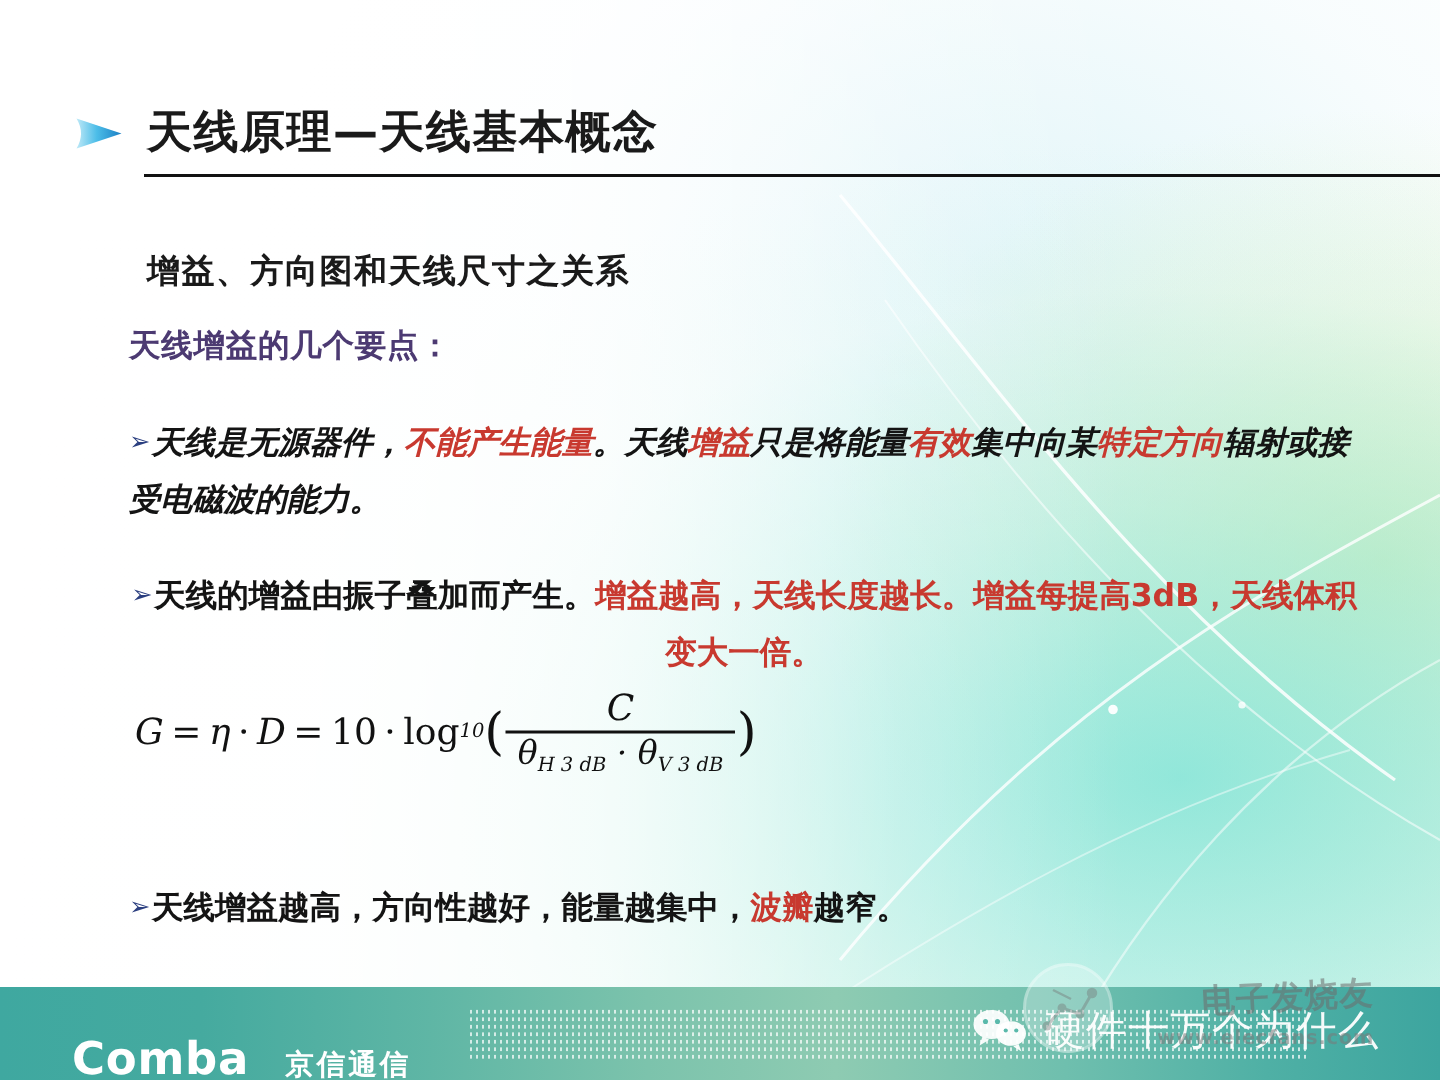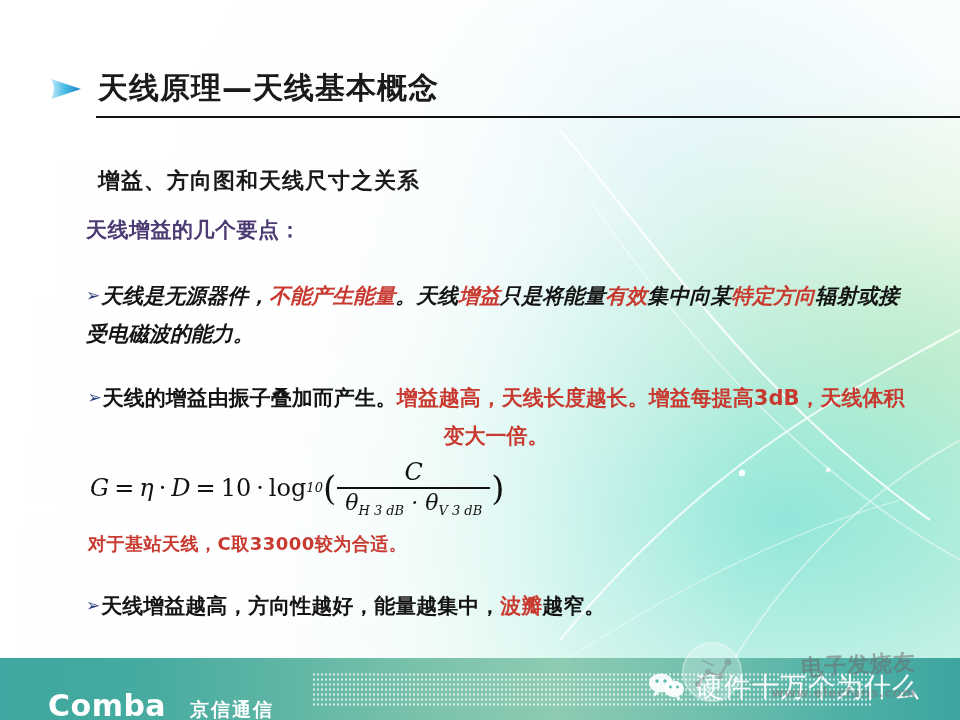--- a/index.html
+++ b/index.html
@@ -308,21 +308,20 @@
     <span class="sub">10</span>
     <span class="paren">(</span>
     <span class="frac">
       <span class="num">C</span>
       <span class="bar"></span>
       <span class="den"><span>θ</span><span class="sub">H 3 dB</span> <span>·</span> <span>θ</span><span class="sub">V 3 dB</span></span>
     </span>
     <span class="paren">)</span>
   </div>
 
-  <div class="note-red">对于基站天线，C取33000较为合适。</div>
 
   <div class="para p3">
     <span class="arrow-bullet">➢</span><span><span>天线增益越高，方向性越好，能量越集中，</span><span class="red">波瓣</span><span>越窄。</span></span>
   </div>
 
   <div class="footer">
     <div class="footer-dots"></div>
     <div class="logo-wrap">
       <span class="logo-comba">Comba</span>
       <span class="logo-cn">京信通信</span>

